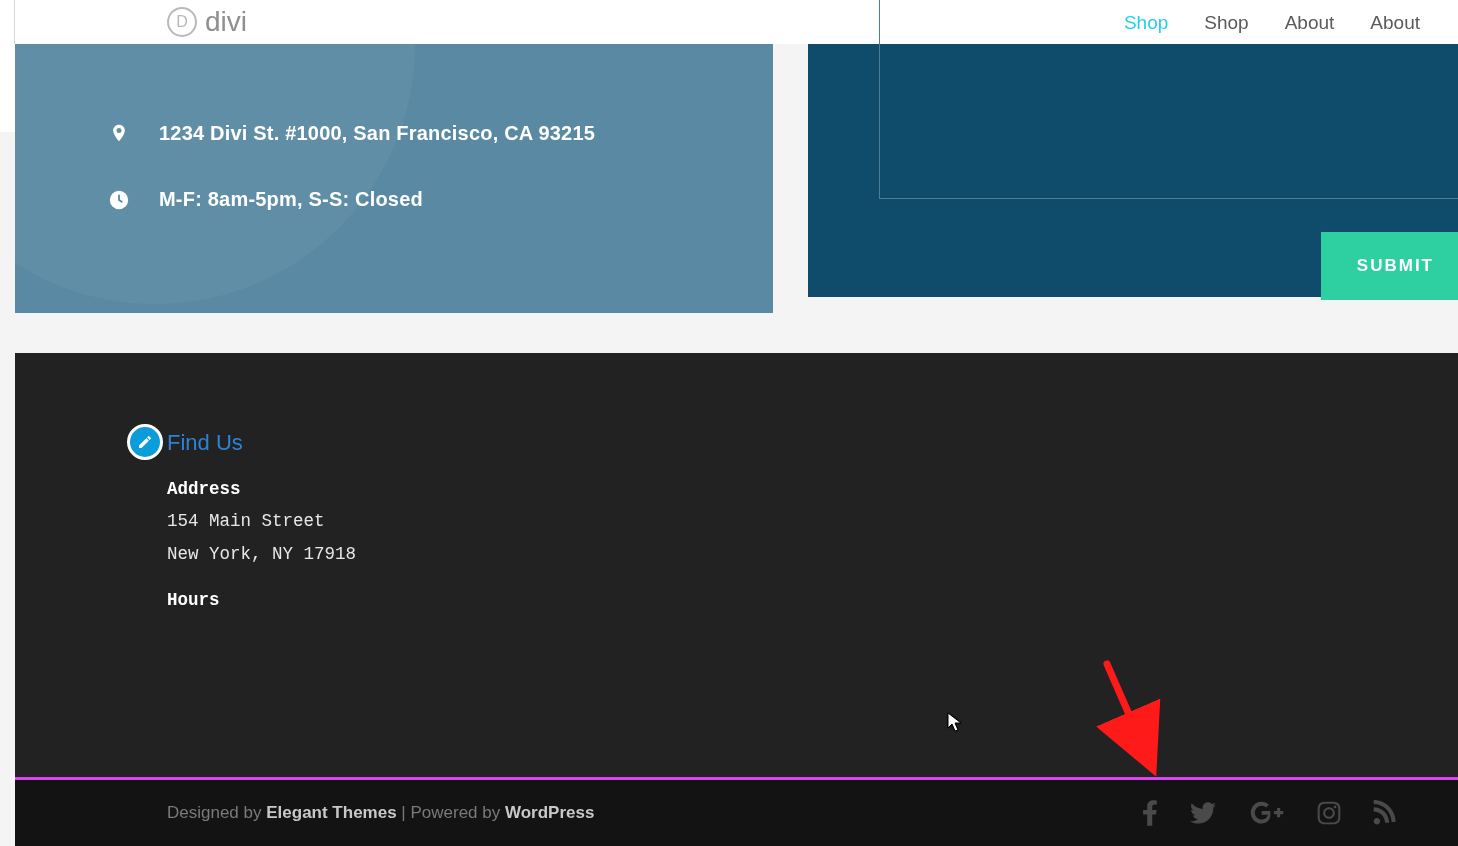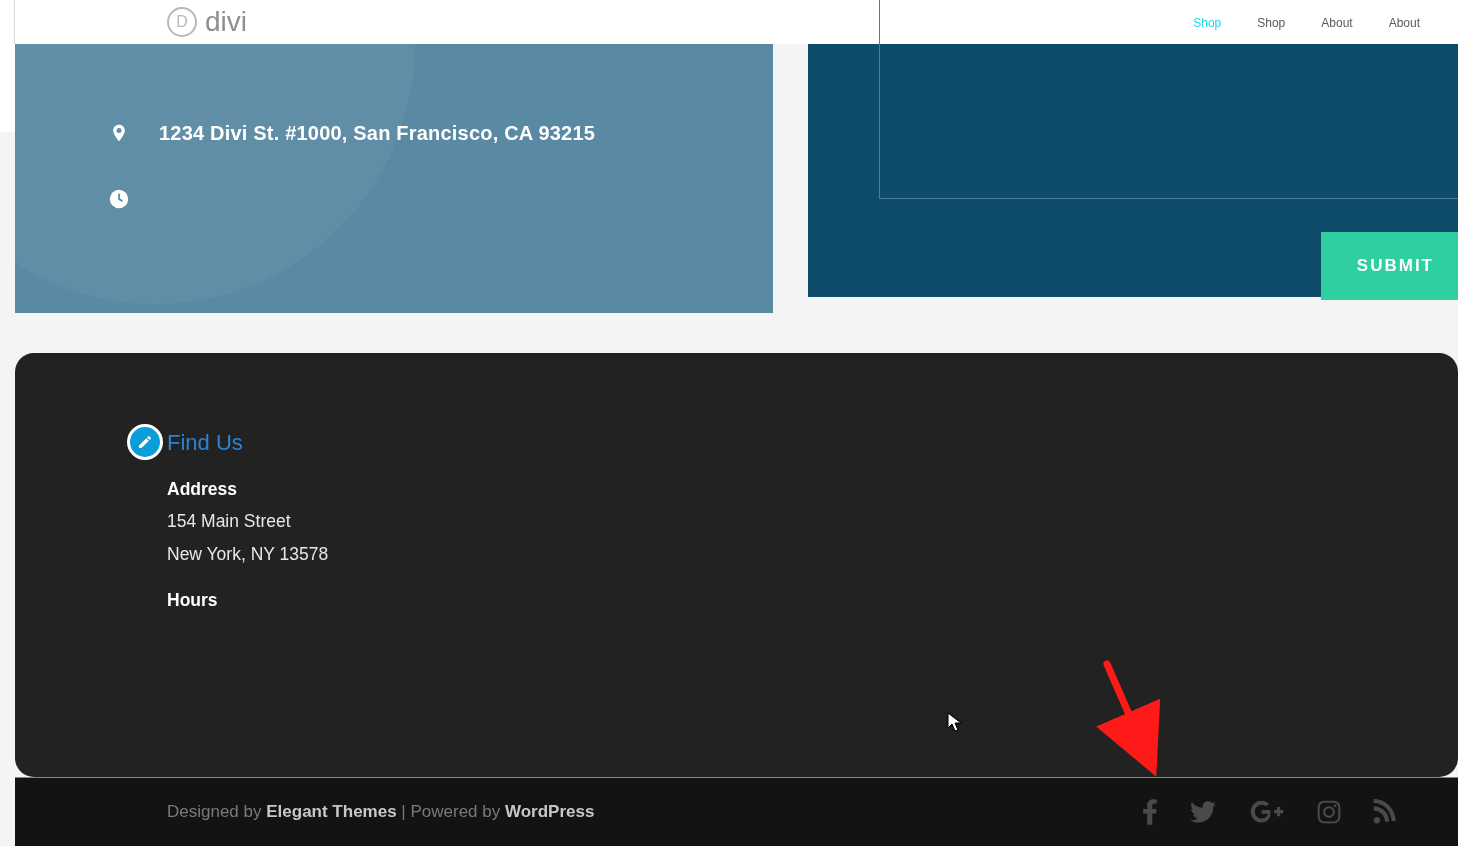--- a/index.html
+++ b/index.html
@@ -7,51 +7,51 @@
   body { background:#f4f4f4; }
 
   
   .left-gutter { position:absolute; left:0; top:0; width:15px; height:44px; background:#fff; border-right:1px solid #d8d8d8; }
   .left-gutter2 { position:absolute; left:0; top:44px; width:15px; height:88px; background:#fff; }
 
   
   .header { position:absolute; left:15px; right:0; top:0; height:44px; background:#fff; display:flex; align-items:center; justify-content:space-between; padding:0 38px 0 152px;}
   .logo { display:flex; align-items:center; gap:8px; color:#8f8f8f; font-size:28px; font-weight:400;}
   .logo-ring { width:30px; height:30px; border:2.5px solid #b9b9b9; border-radius:50%; display:flex; align-items:center; justify-content:center; color:#b9b9b9; font-weight:500; font-size:16px;}
-  .nav { display:flex; gap:36px; font-size:12px; color:#555; font-weight:500; padding-top:2px;}
+  .nav { display:flex; gap:36px; font-size:19px; color:#555; font-weight:500; padding-top:2px;}
   .nav a { text-decoration:none; color:#5a5a5a; }
   .nav a.active { color:#25d0e6; }
 
   
   .hero { position:absolute; left:15px; top:44px; right:0; height:309px; }
   .hero-left { position:absolute; left:0; top:0; width:793px; height:309px; background:#f4f4f4;}
   .blue-card { position:absolute; left:0; top:0; width:758px; height:269px; background:#5A8AA3; border-radius:0; overflow:hidden;}
   .blue-card::before{ content:""; position:absolute; left:-120px; top:-260px; width:520px; height:520px; border-radius:50%; background:rgba(255,255,255,0.04);}
   .contact-row { position:absolute; left:92px; display:flex; align-items:center; gap:28px; color:#fff;}
   .contact-row .icon { width:24px; display:flex; justify-content:center;}
   .contact-row.addr { top:76px;}
   .contact-row.hours{ top:144px;}
   .contact-row span.text { font-size:20px; font-weight:600; letter-spacing:.2px;text-align:center;}
   svg { display:block; }
 
   .hero-right { position:absolute; left:793px; top:0; right:0; height:253px; background:#0F4C6B;}
   .textarea-frame { position:absolute; left:71px; top:-170px; right:-200px; height:325px; border:1px solid #4d7d94; background:transparent;}
   .submit-btn { position:absolute; right:-12px; top:188px; height:68px; padding:0 36px; background:#2ECFA0; color:#fff; font-size:17px; font-weight:700; letter-spacing:2px; border:none; display:flex; align-items:center; justify-content:center; cursor:pointer;}
 
   
-  .footer-dark { position:absolute; left:15px; top:353px; right:0; bottom:69px; background:#222222;border-radius:19px;}
+  .footer-dark { position:absolute; left:15px; top:353px; right:0; bottom:69px; background:#222222;}
   .findus { position:absolute; left:152px; top:72px; width:380px; color:#e7e7e7; font-size:17.5px; line-height:1.63; }
   .findus h3 { color:#2c83d6; font-weight:500; font-size:22px; margin-bottom:14px; display:flex; align-items:center;}
   .edit-badge { position:absolute; left:-40px; top:-1px; width:36px; height:36px; border-radius:50%; background:#0a9dd9; border:3px solid #fff; display:flex; align-items:center; justify-content:center; cursor:pointer; z-index:5;}
   .findus strong { color:#fff; font-weight:700; }
   .findus p { margin-bottom:4px; }
-  .block { margin-bottom:18px; }
+  .block { margin-bottom:18px;font-family:Liberation Mono, monospace; }
 
   
-  .bottom-bar { position:absolute; left:15px; right:0; bottom:0; height:69px; background:#131313; display:flex; align-items:center; justify-content:space-between; padding:0 60px 0 152px; border-top:1px solid #d946ef;}
+  .bottom-bar { position:absolute; left:15px; right:0; bottom:0; height:69px; background:#131313; display:flex; align-items:center; justify-content:space-between; padding:0 60px 0 152px; border-top:3px solid #d946ef;}
   .credit { color:#7a7a7a; font-size:17px;}
   .credit b { color:#c8c8c8; font-weight:700;}
   .socials { display:flex; gap:30px; color:#3d3d3d; align-items:center;}
   .socials svg { fill:#4a4a4a; }
 
   
   .cursor { position:absolute; left:947px; top:712px; width:16px; height:22px; pointer-events:none; z-index:100;}
   .cursor svg { filter: drop-shadow(0 0 1px rgba(0,0,0,.6)); }
 
   
@@ -89,41 +89,42 @@
         </div>
         <span class="text">1234 Divi St. #1000, San Francisco, CA 93215</span>
       </div>
       <div class="contact-row hours">
         <div class="icon">
           <svg width="22" height="22" viewBox="0 0 24 24">
               <circle cx="12" cy="12" r="10" fill="#fff"></circle>
               <path stroke="#5A8AA3" stroke-width="2" stroke-linecap="round" d="M12 7v5l3 2" fill="none"></path>
             </svg>
         </div>
+        <span class="text">M-F: 8am-5pm, S-S: Closed</span>
       </div>
     </div>
   </div>
   <div class="hero-right">
     <div class="textarea-frame"></div>
     <button class="submit-btn">SUBMIT</button>
   </div>
 </div>
 
 <div class="footer-dark">
   <div class="findus">
     <div class="edit-badge">
       <svg width="16" height="16" viewBox="0 0 24 24">
           <path fill="#fff" d="M3 17.25V21h3.75L17.81 9.94l-3.75-3.75L3 17.25zM20.71 7.04a1 1 0 0 0 0-1.41l-2.34-2.34a1 1 0 0 0-1.41 0l-1.83 1.83 3.75 3.75 1.83-1.83z"></path>
         </svg>
     </div>
     <h3>Find Us</h3>
     <div class="block">
       <p><strong>Address</strong></p>
       <p>154 Main Street</p>
-      <p>New York, NY 13578</p>
+      <p>New York, NY 17918</p>
     </div>
     <div class="block">
       <p><strong>Hours</strong></p>
     </div>
   </div>
 </div>
 
 <div class="bottom-bar">
   <div class="credit">
     <span>Designed by </span><b>Elegant Themes</b><span> | Powered by </span><b>WordPress</b>

